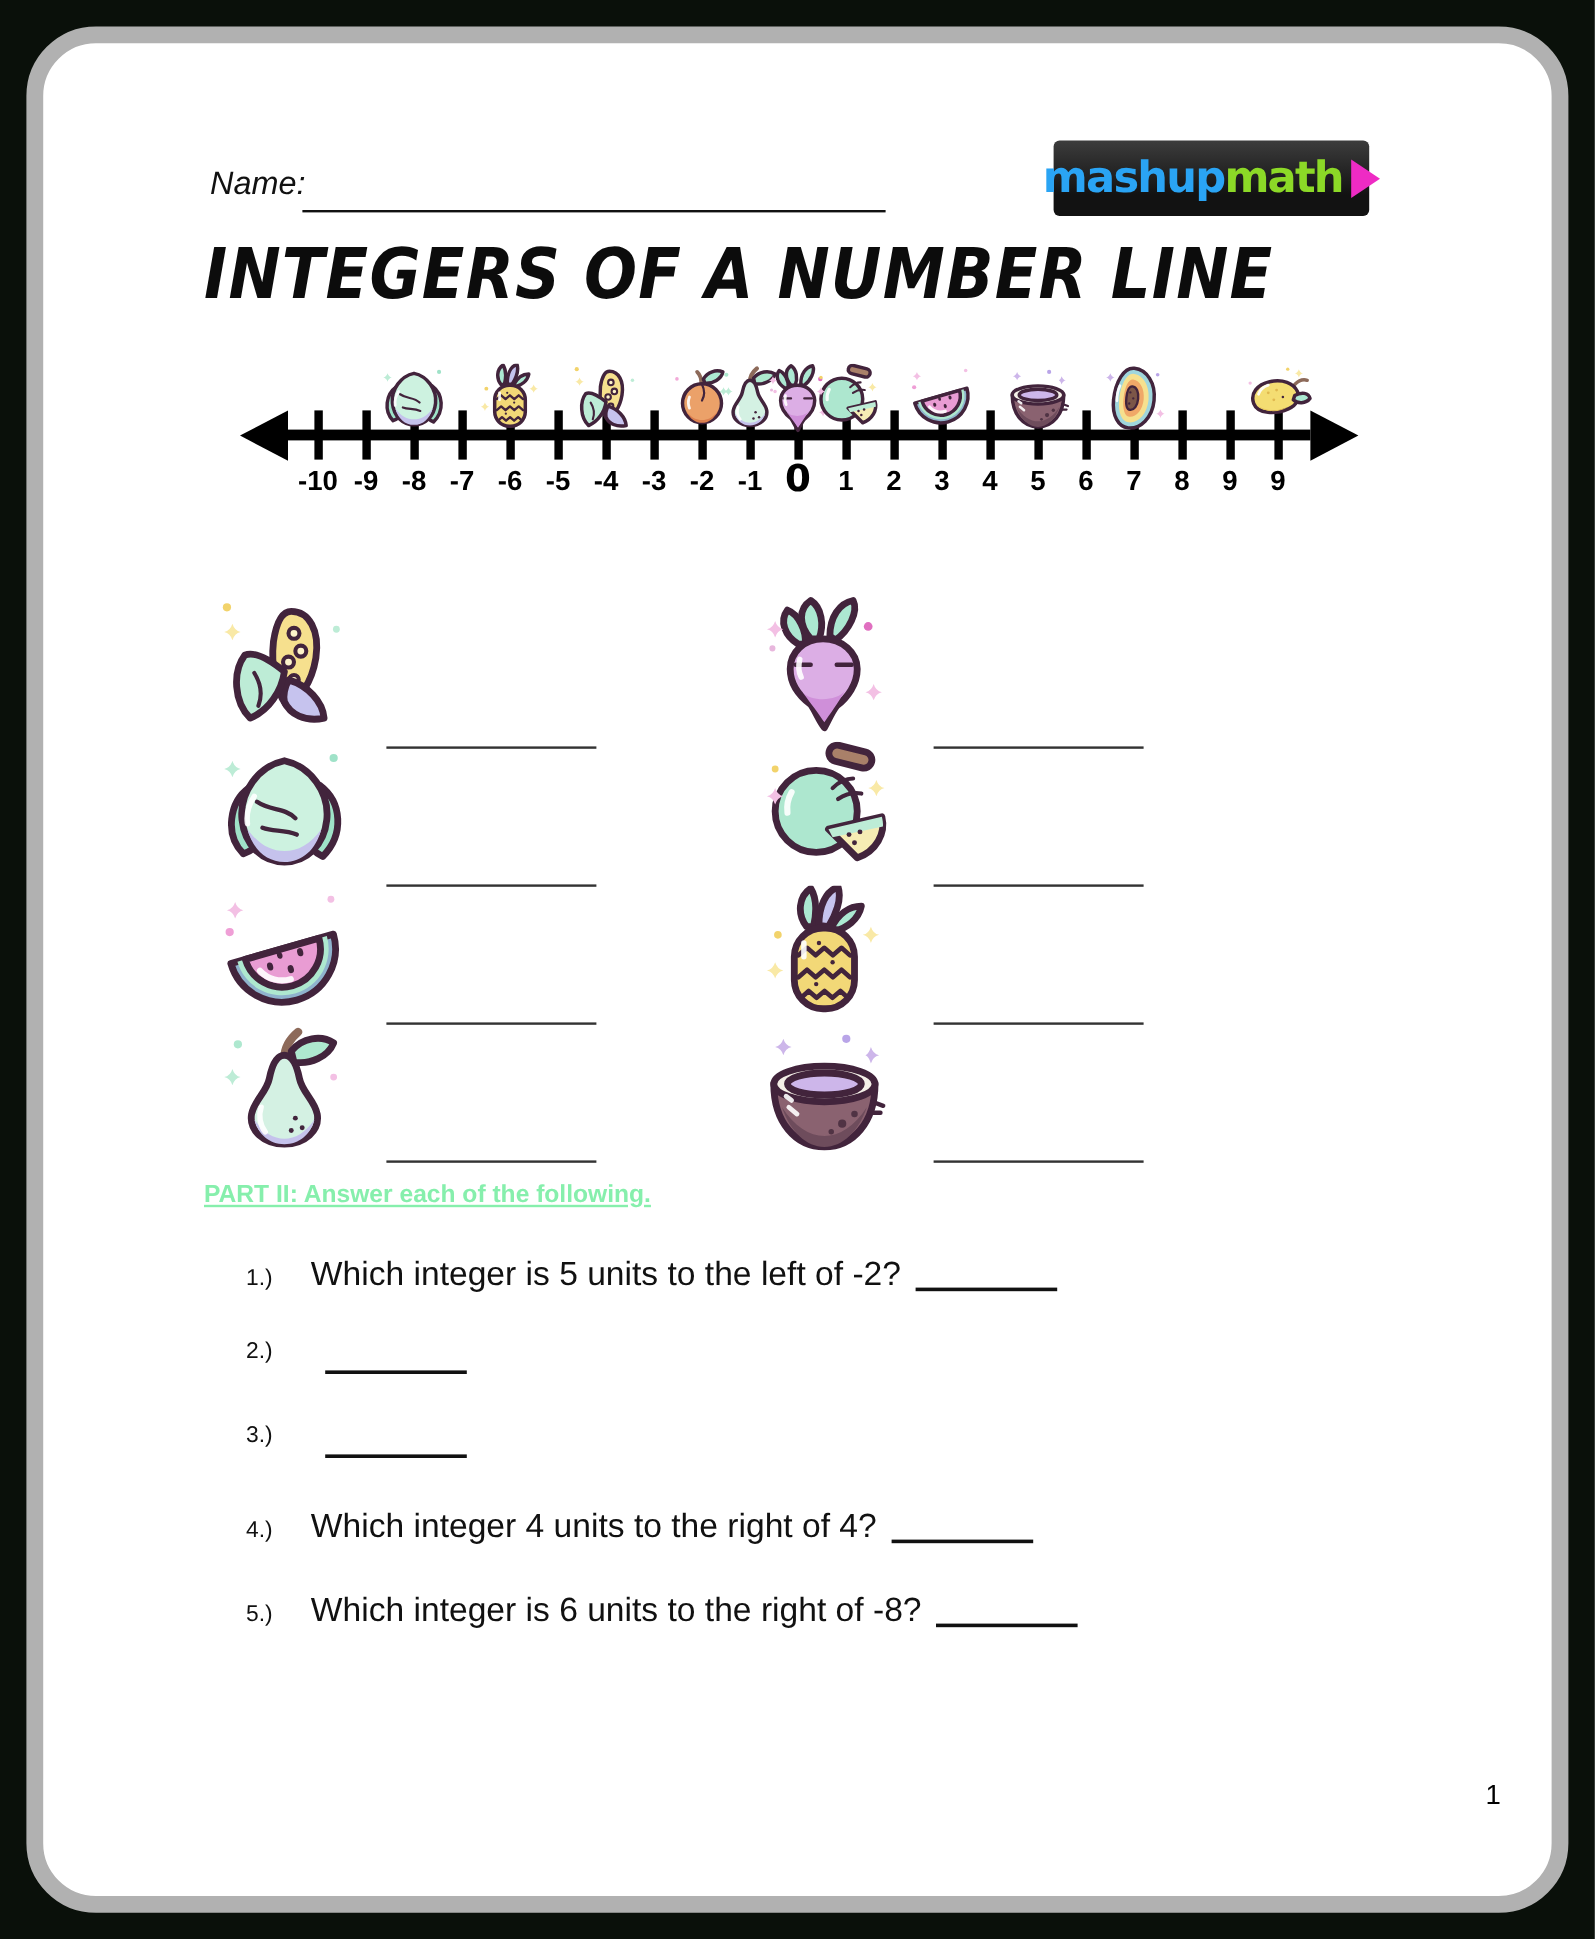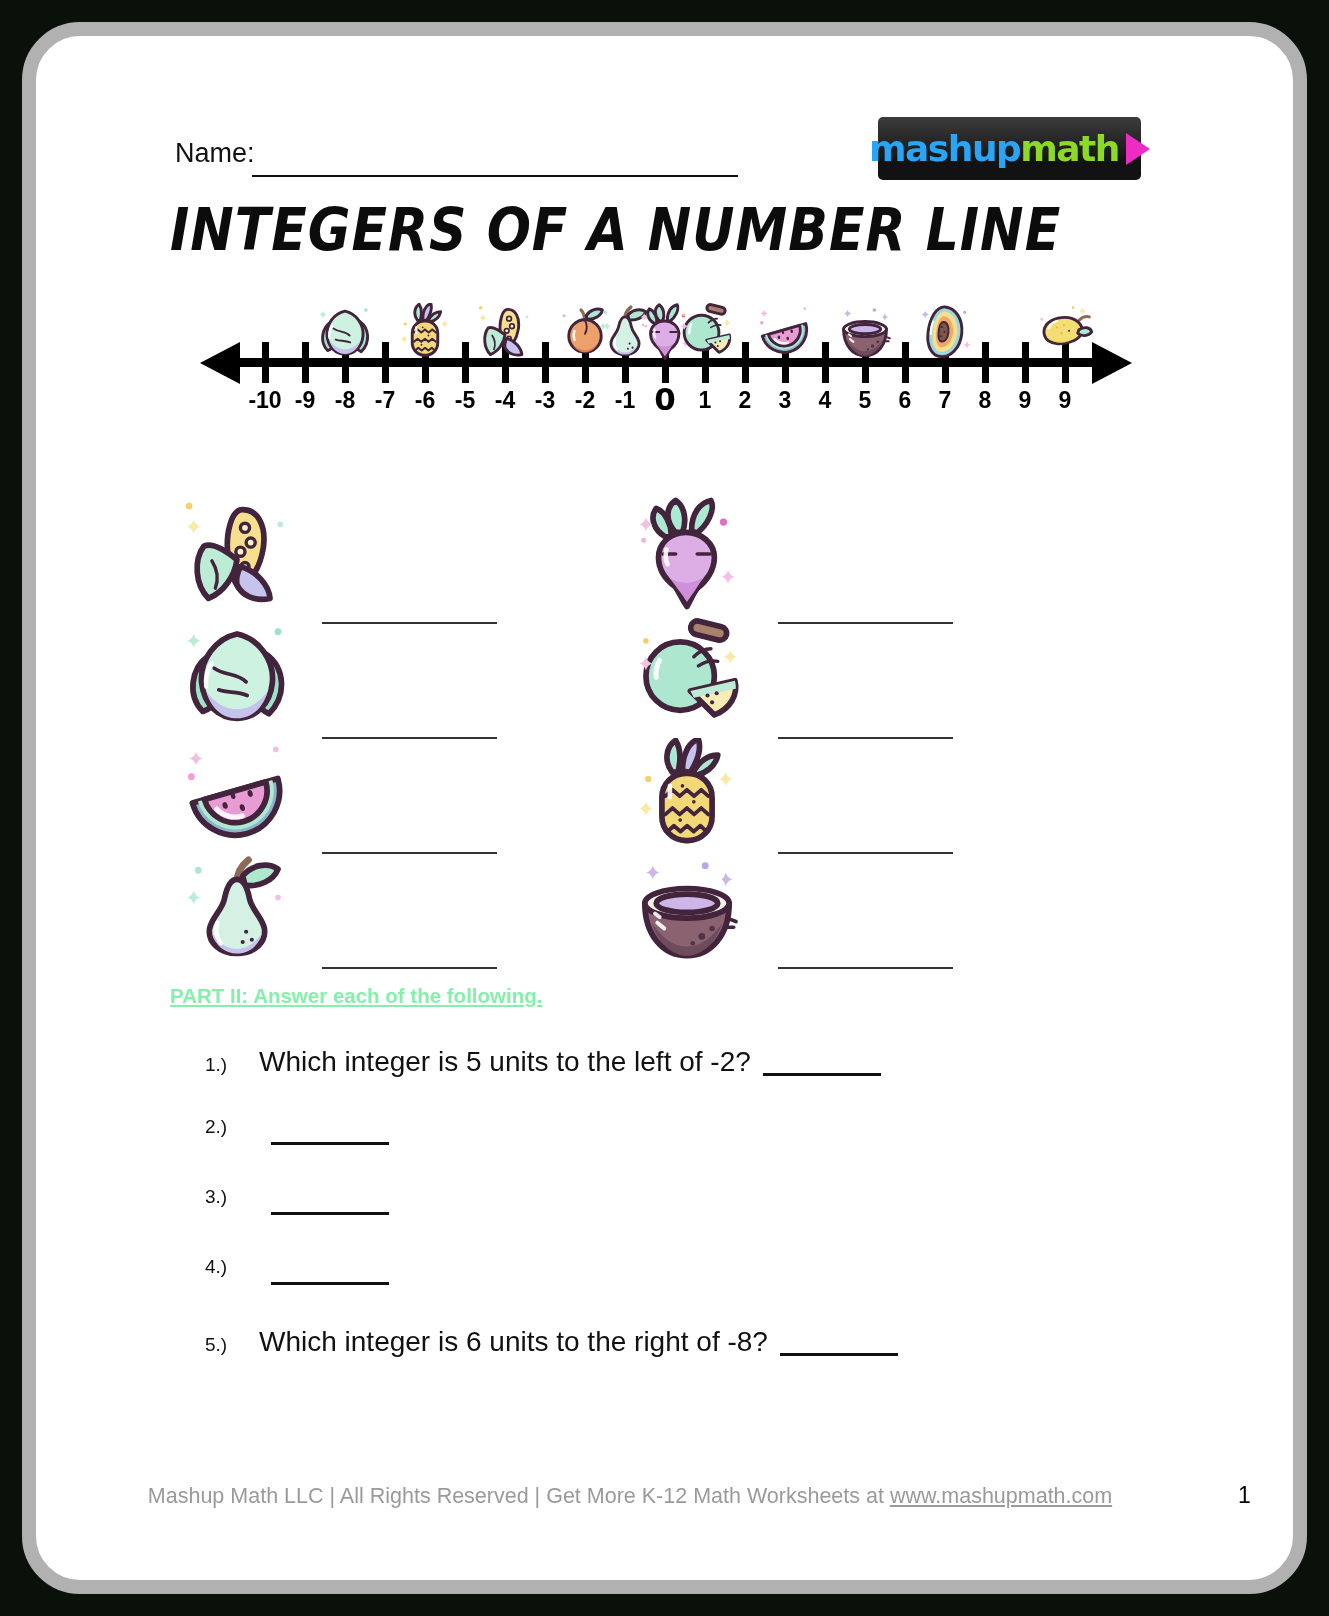--- a/index.html
+++ b/index.html
@@ -3,21 +3,21 @@
 <meta charset="utf-8">
 <style>
   html,body{margin:0;padding:0;}
   body{width:1329px;height:1616px;position:relative;background:#0a100a;overflow:hidden;
        font-family:"Liberation Sans",sans-serif;}
   #frame{position:absolute;left:22px;top:22px;right:22px;bottom:22px;background:#ffffff;
          border:14px solid #b1b1b1;border-radius:58px;}
   #content{position:absolute;inset:0;}
 
   
-  #name-label{position:absolute;left:175px;top:138px;font-size:27px;color:#111;}
+  #name-label{position:absolute;left:175px;top:138px;font-size:27px;color:#111;font-style:italic;}
   #name-line{position:absolute;left:252px;top:148px;width:486px;height:27px;border-bottom:2.5px solid #111;}
 
   
   #logo{position:absolute;left:878px;top:117px;width:263px;height:63px;border-radius:5px;
         background:linear-gradient(180deg,#3c3c3c,#121212 72%);display:flex;align-items:center;
         justify-content:center;font-family:"DejaVu Sans",sans-serif;font-weight:bold;
         font-size:36px;letter-spacing:-1.5px;}
   #logo-word1{color:#2aa4f4;}
   #logo-word2{color:#8cd927;}
   #logo-arrow{width:0;height:0;border-left:24px solid #ee2bc4;border-top:16px solid transparent;
@@ -398,27 +398,25 @@
       <div class="q-row" style="top: 1116px;">
         <div class="q-num">2.)</div>
         <div class="q-blank"></div>
       </div>
       <div class="q-row" style="top: 1186px;">
         <div class="q-num">3.)</div>
         <div class="q-blank"></div>
       </div>
       <div class="q-row" style="top: 1256px;">
         <div class="q-num">4.)</div>
+        <div class="q-text">Which integer 4 units to the right of 4?</div>
         <div class="q-blank"></div>
       </div>
       <div class="q-row" style="top: 1326px;">
         <div class="q-num">5.)</div>
         <div class="q-text">Which integer is 6 units to the right of -8?</div>
         <div class="q-blank"></div>
       </div>
     </div>
 
-  <div id="footer">
-    <span>Mashup Math LLC | All Rights Reserved | Get More K-12 Math Worksheets at </span><a id="footer-link">www.mashupmath.com</a>
-  </div>
   <div id="page-number">1</div>
 
 </div>
 
 </body></html>

